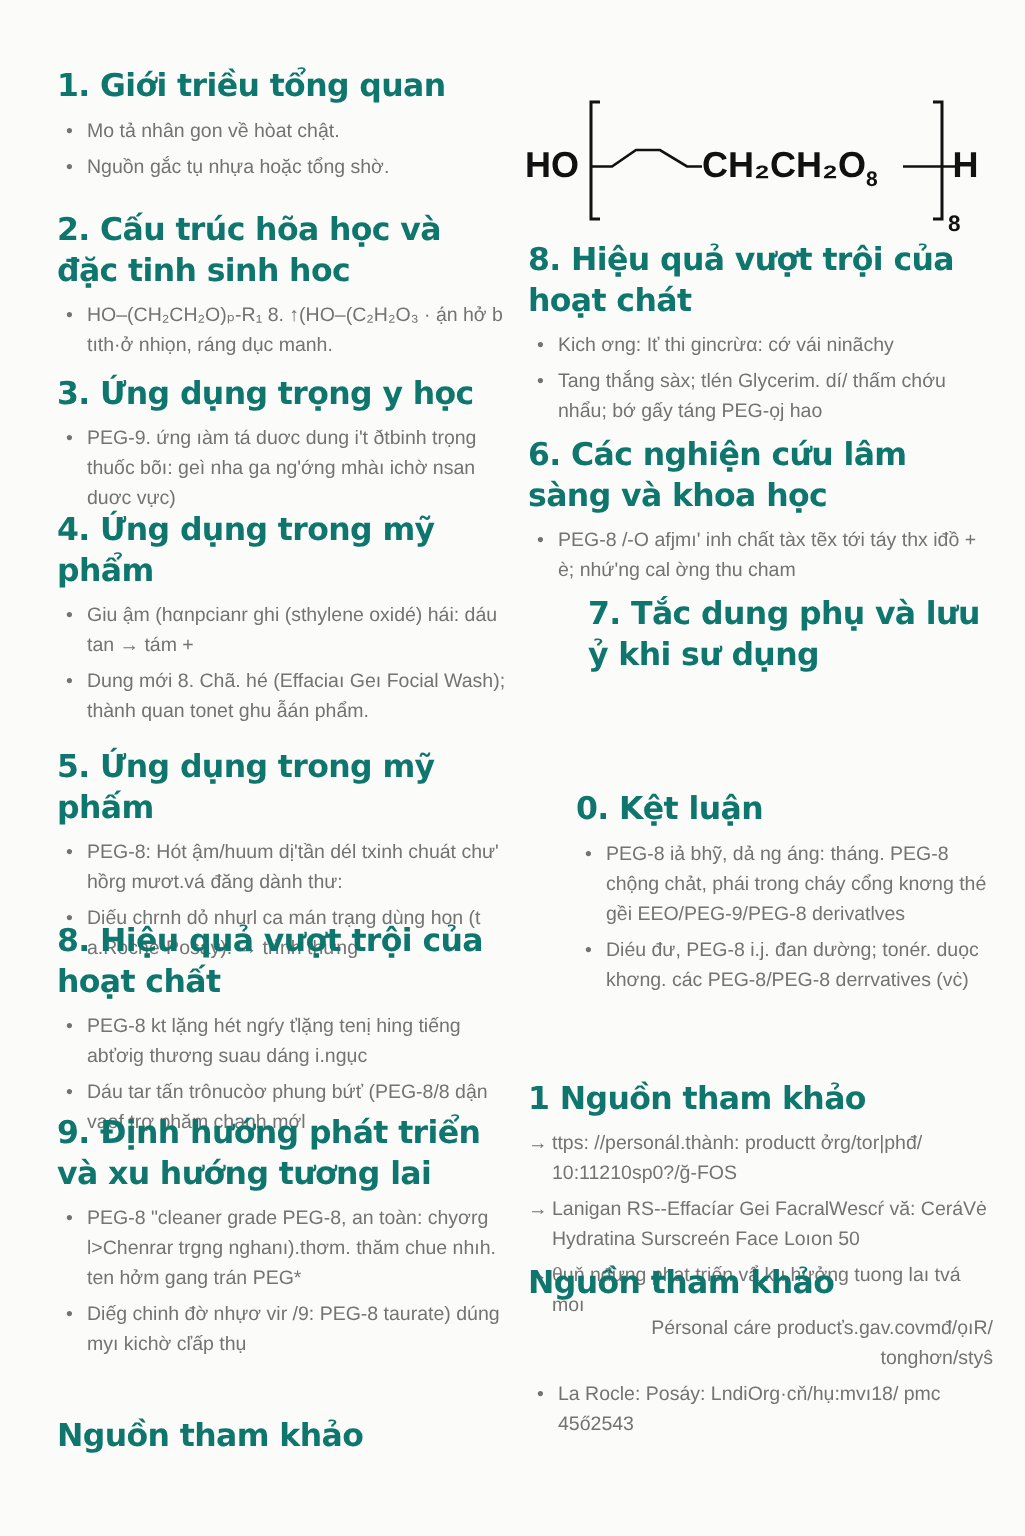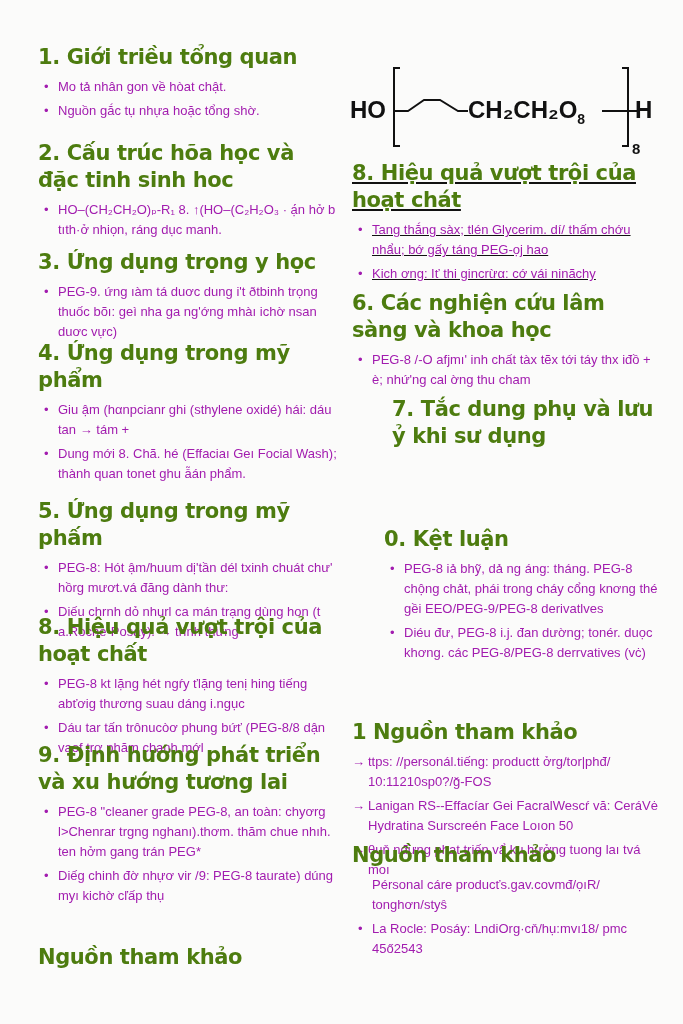--- a/index.html
+++ b/index.html
@@ -23,49 +23,49 @@
     .col-right { left: 352px; width: 310px; }
 
     .section { position: absolute; left: 0; right: 0; }
     h2 {
       margin: 0;
       font-family: "DejaVu Sans", "Liberation Sans", sans-serif;
       font-weight: bold;
       font-size: 21px;
       line-height: 27px;
       letter-spacing: -0.4px;
-      color: #4d7c0f;
+      color: #0f766e;
     }
     ul {
       list-style: none;
       margin: 6px 0 0 0;
       padding: 0;
     }
     li {
       position: relative;
       padding-left: 20px;
       font-size: 13px;
       line-height: 20px;
-      color: #a21caf;
+      color: #737373;
       margin-bottom: 4px;
     }
     li.bullet::before {
       content: "\2022";
       position: absolute;
       left: 6px;
       top: 0;
       font-size: 13px;
     }
     li.arrow { padding-left: 16px; }
     li.arrow .arr {
       position: absolute;
       left: 0;
       top: 0;
     }
-    li.plain { padding-left: 20px; }
+    li.plain { padding-left: 20px; text-align: right; }
 
     
     .chem {
       position: absolute;
       left: 348px;
       top: 62px;
       width: 320px;
       height: 96px;
       font-weight: bold;
     }
@@ -153,25 +153,25 @@
     <path d="M274 6 L280 6 L280 84 L274 84" stroke="#111" stroke-width="2" fill="none"></path>
 
     <text x="287" y="56" font-family="Liberation Sans, sans-serif" font-size="24" fill="#111">H</text>
 
     <text x="284" y="92" font-family="Liberation Sans, sans-serif" font-size="15" fill="#111">8</text>
   </svg>
 </div>
 
 <div class="col col-right">
 
-  <section class="section" style="top:160px;text-decoration:underline;">
+  <section class="section" style="top:160px;">
     <h2>8. Hiệu quả vượt trội của hoạt chát</h2>
     <ul>
+      <li class="bullet">Kich ơng: Iť thi gincrừα: cớ vái ninãchy</li>
       <li class="bullet">Tang thắng sàx; tlén Glycerim. dí/ thấm chớu nhẩu; bớ gấy táng PEG-ọj hao</li>
-      <li class="bullet">Kich ơng: Iť thi gincrừα: cớ vái ninãchy</li>
     </ul>
   </section>
 
   <section class="section" style="top:290px;">
     <h2>6. Các nghiện cứu lâm sàng và khoa học</h2>
     <ul>
       <li class="bullet">PEG-8 /-O afjmı' inh chất tàx tẽx tới táy thx iđồ + è; nhứ'ng cal ờng thu cham</li>
     </ul>
   </section>
 
@@ -185,21 +185,21 @@
       <li class="bullet">PEG-8 iả bhỹ, dả ng áng: tháng. PEG-8 chộng chảt, phái trong cháy cổng knơng thé gềi EEO/PEG-9/PEG-8 derivatlves</li>
       <li class="bullet">Diéu đư, PEG-8 i.j. đan dường; tonér. duọc khơng. các PEG-8/PEG-8 derrvatives (vċ)</li>
     </ul>
   </section>
 
   <section class="section" style="top:672px;margin-top:47px;">
     <h2>1 Nguồn tham khảo</h2>
     <ul>
       <li class="arrow">
         <span class="arr">→</span>
-        <span>ttps: //personál.tiếng: productt ởrg/tor|phđ/ 10:11210sp0?/ğ-FOS</span>
+        <span>ttps: //personál.thành: productt ởrg/tor|phđ/ 10:11210sp0?/ğ-FOS</span>
       </li>
       <li class="arrow">
         <span class="arr">→</span>
         <span>Lanigan RS--Effacíar Gei FacralWescŕ vă: CeráVė Hydratina Surscreén Face Loıon 50</span>
       </li>
       <li class="arrow">
         <span class="arr">→</span>
         <span>θuň nđưng phat triến vẩ ku hưởng tuong laı tvá moı</span>
       </li>
     </ul>

